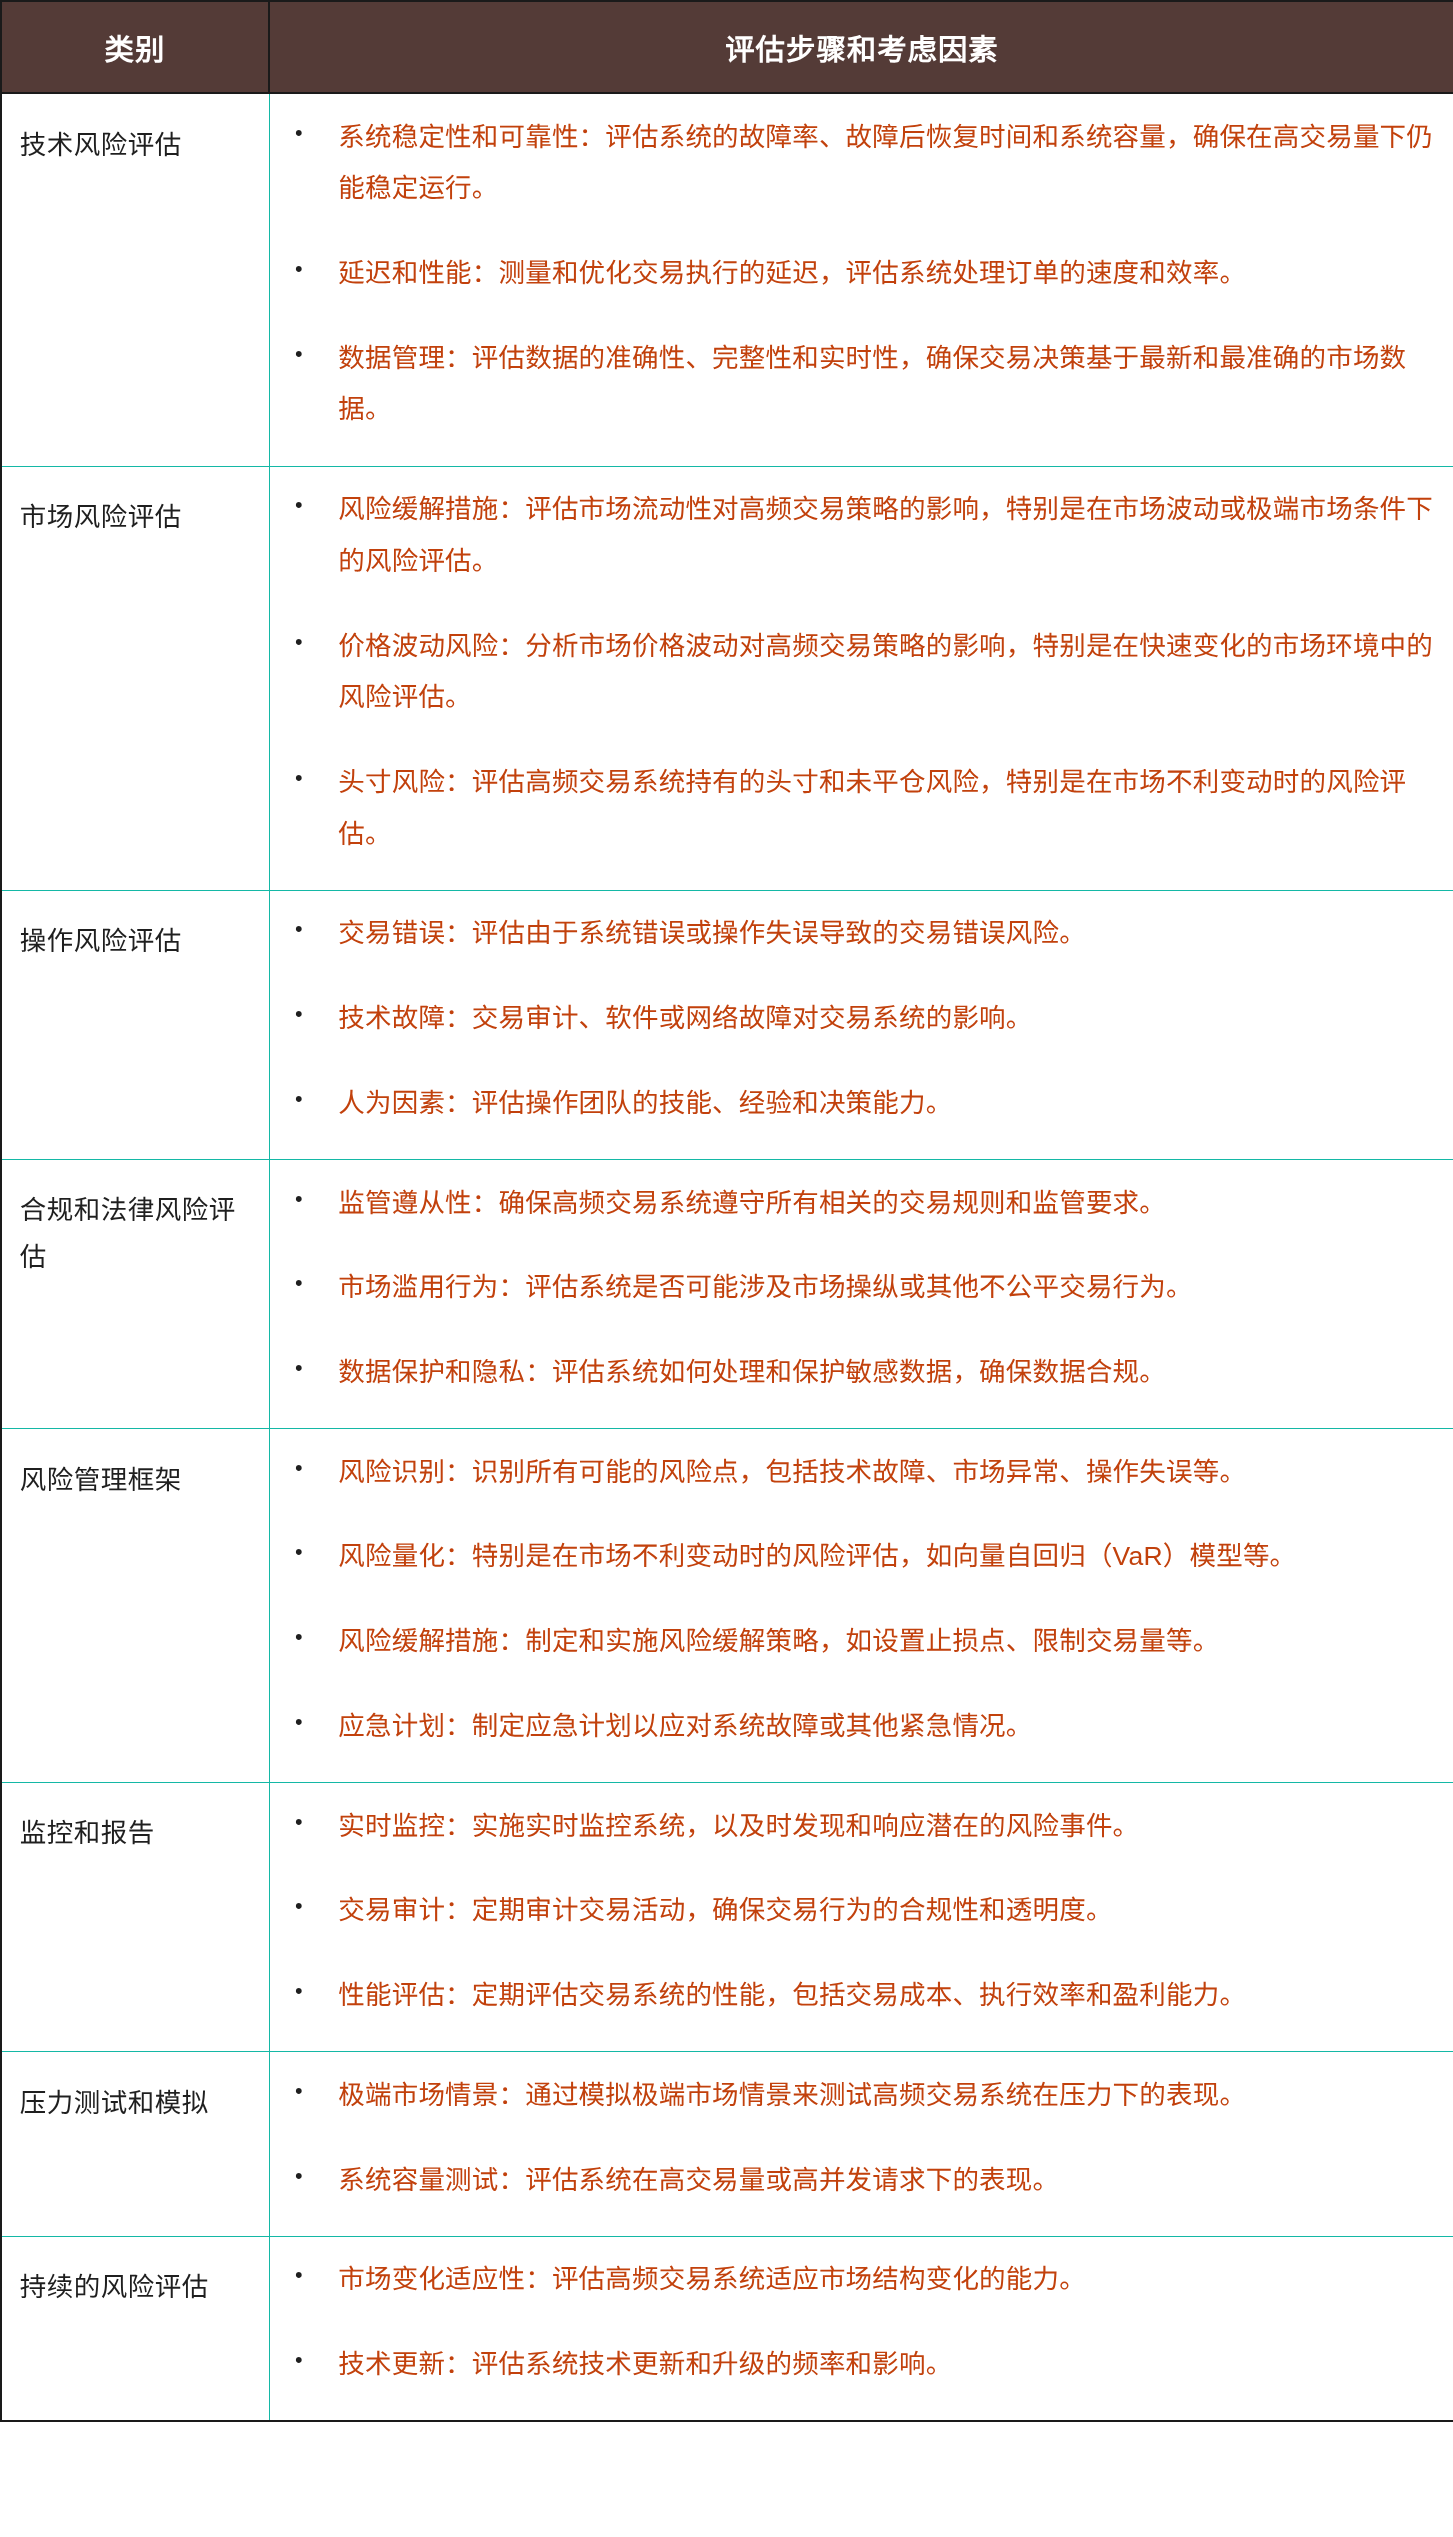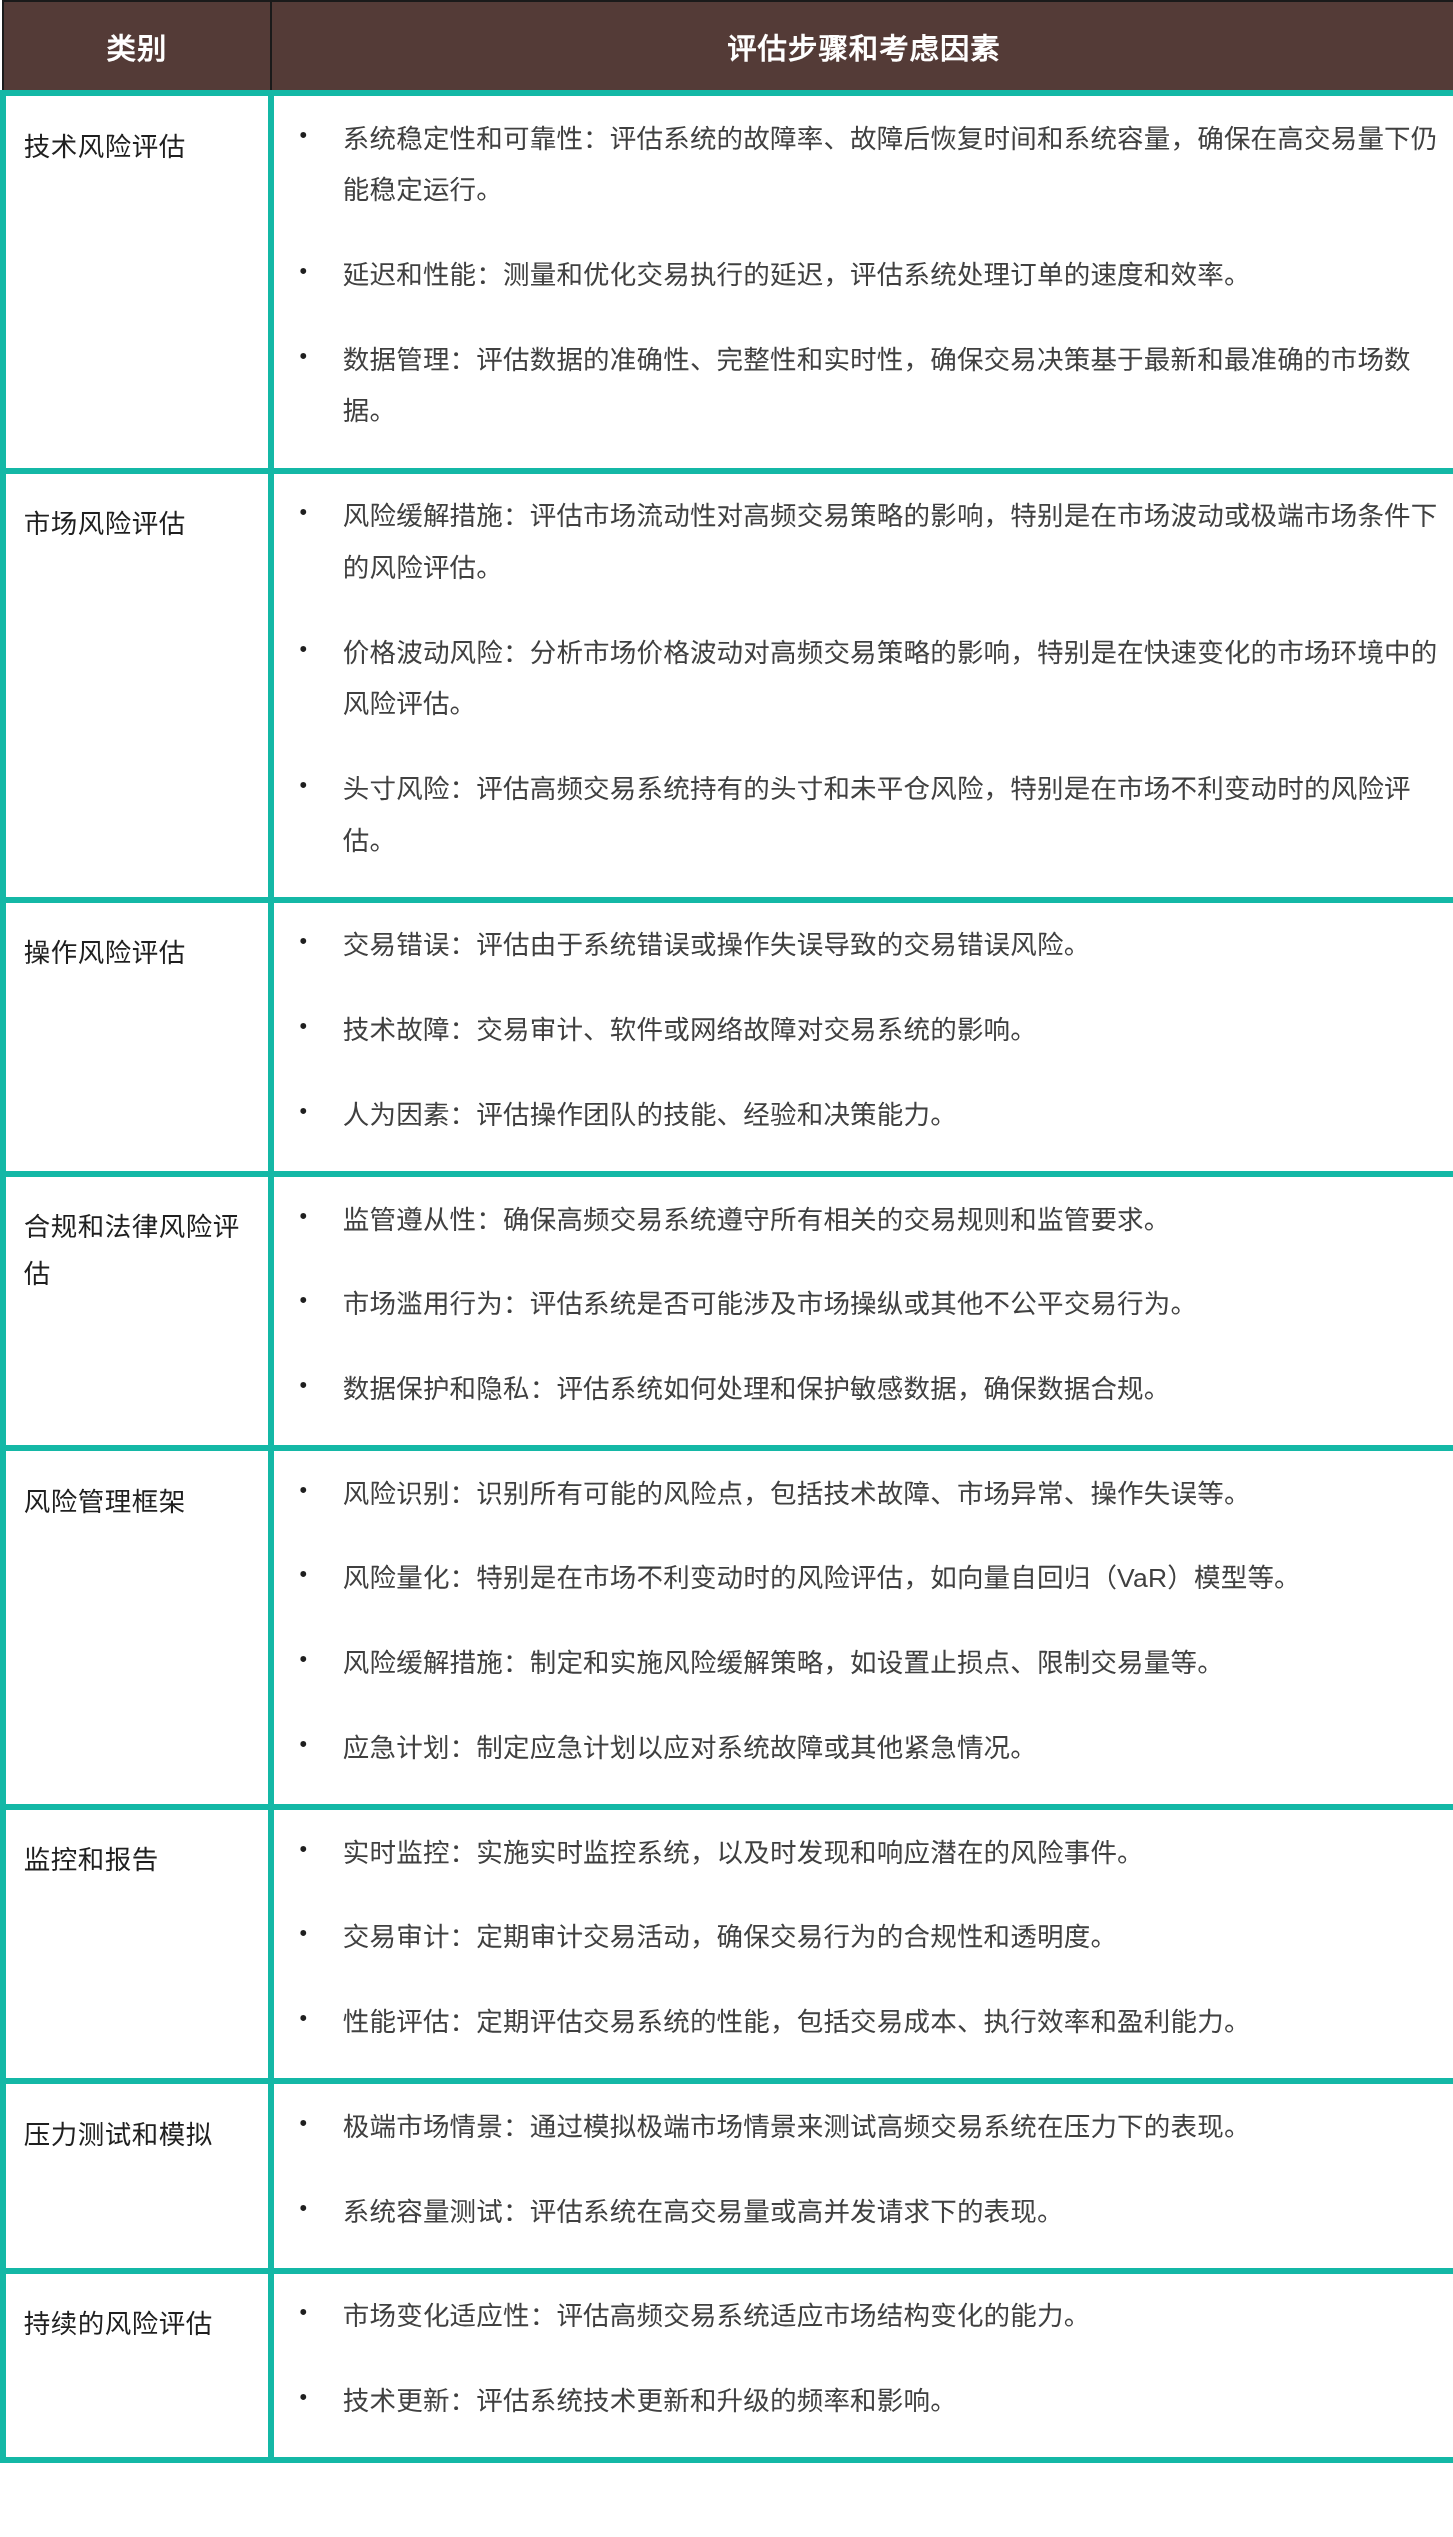--- a/index.html
+++ b/index.html
@@ -38,21 +38,21 @@
     vertical-align: middle;
     height: 92px;
     padding: 0 9.8px;
     border: 2px solid #1a1a1a;
     box-sizing: border-box;
   }
   thead th.th-category { font-size: 29.4px; }
   thead th.th-steps    { font-size: 29.4px; }
 
   tbody td {
-    border: 6px solid #14b8a6;
+    border: 1px solid #14b8a6;
     vertical-align: top;
     box-sizing: border-box;
     background: #ffffff;
   }
   td.cat-cell {
     padding: 27.5px 15.7px 19.6px 17.7px;
     font-size: 26.5px;
     line-height: 1.75;
     color: #1f1f1f;
     letter-spacing: 0.5px;
@@ -65,21 +65,21 @@
     list-style: none;
     margin: 0;
     padding: 0;
   }
   ul.bullets > li {
     position: relative;
     padding-left: 59px;
     margin: 0 0 33px 0;
     font-size: 26.5px;
     line-height: 1.95;
-    color: #404040;
+    color: #c2410c;
     letter-spacing: 0.2px;
   }
   ul.bullets > li:last-child { margin-bottom: 11.8px; }
   ul.bullets > li::before {
     content: "\2022";
     position: absolute;
     left: 15.7px;
     top: 0;
     font-size: 21.6px;
     line-height: 1.95;

